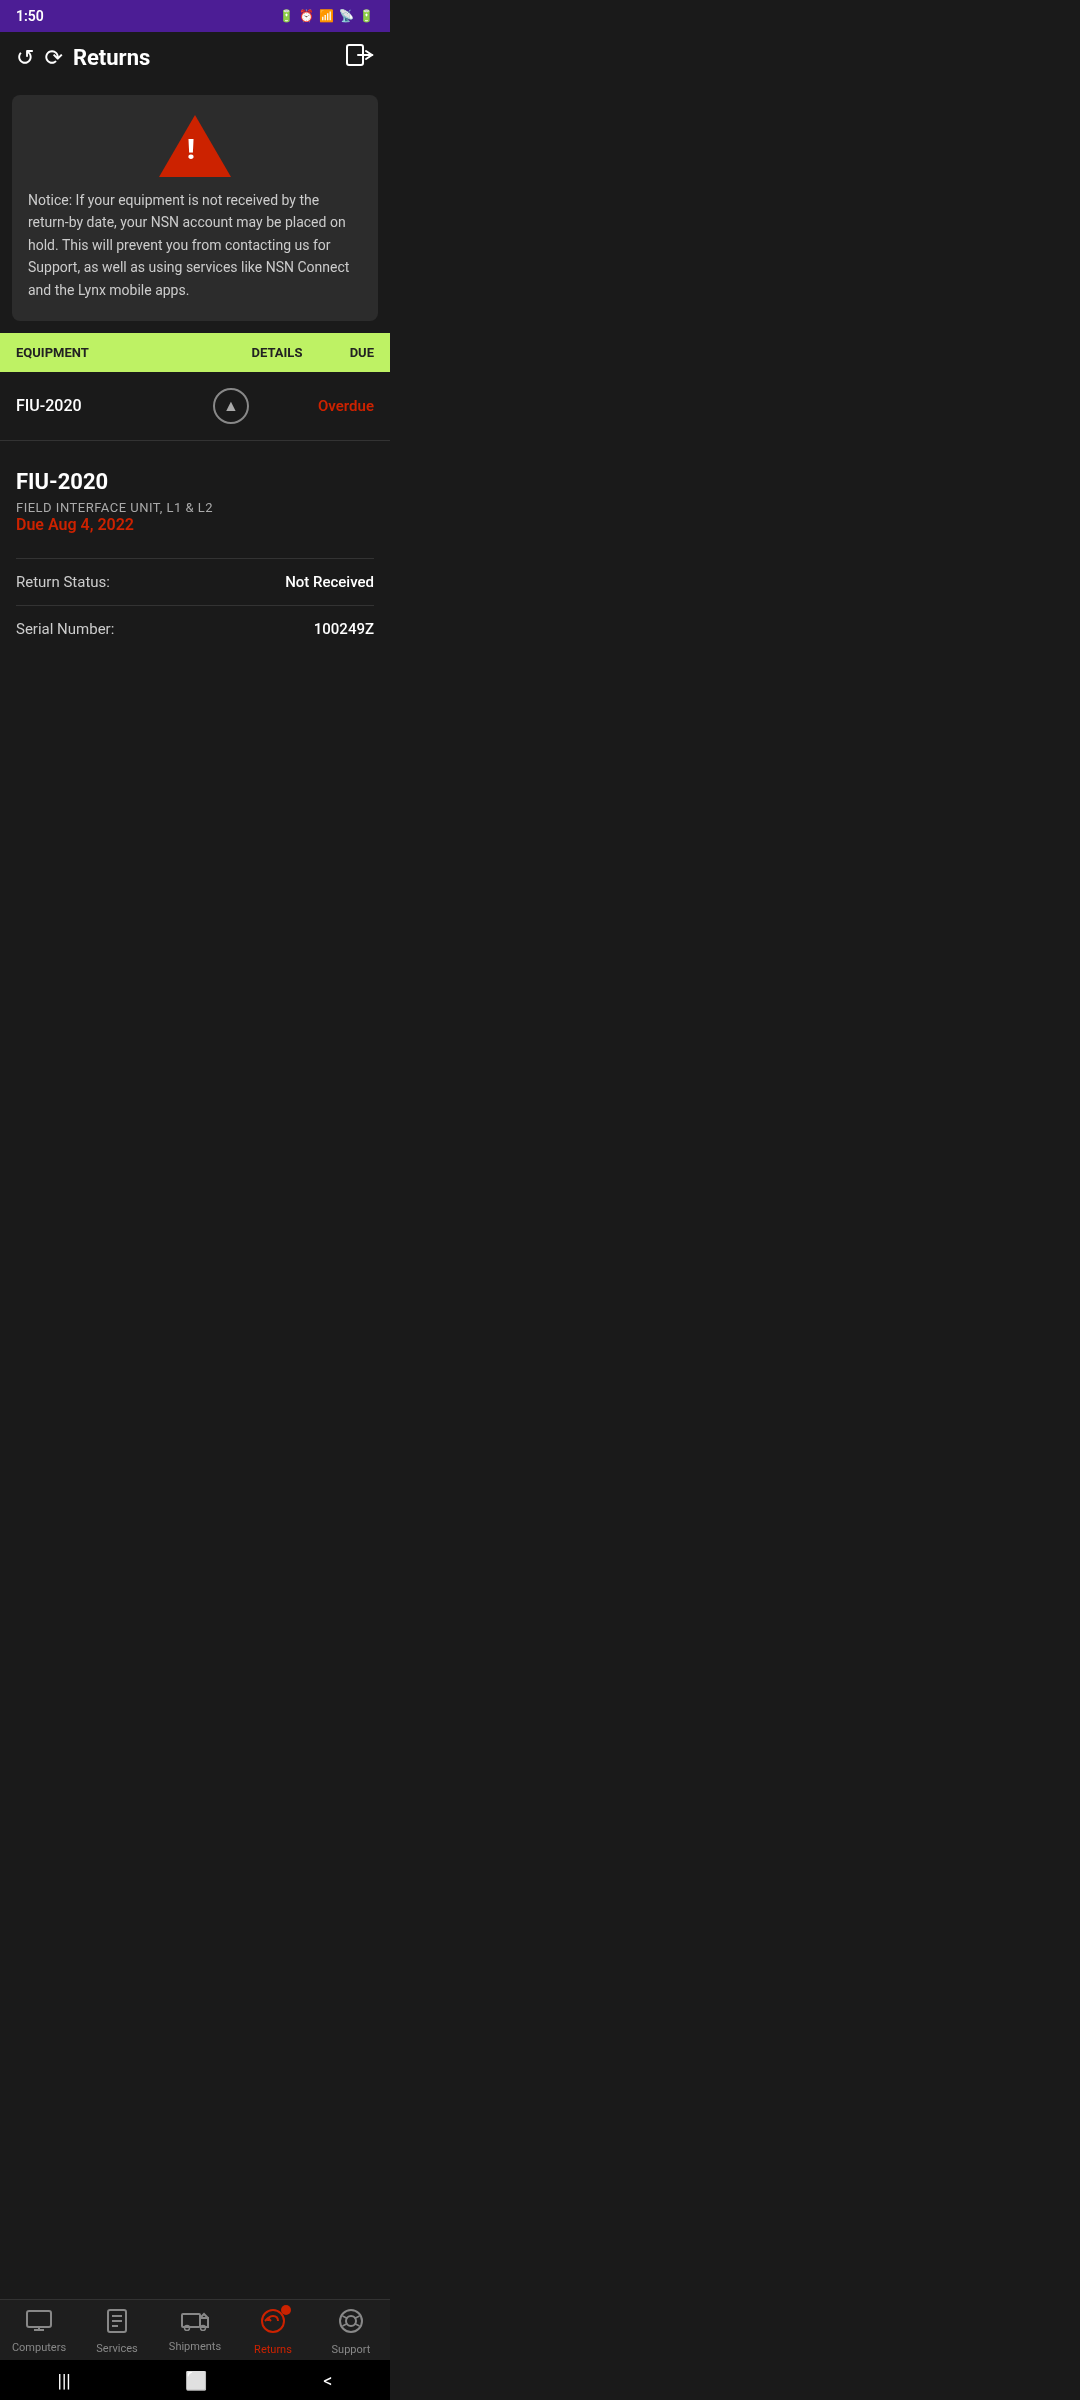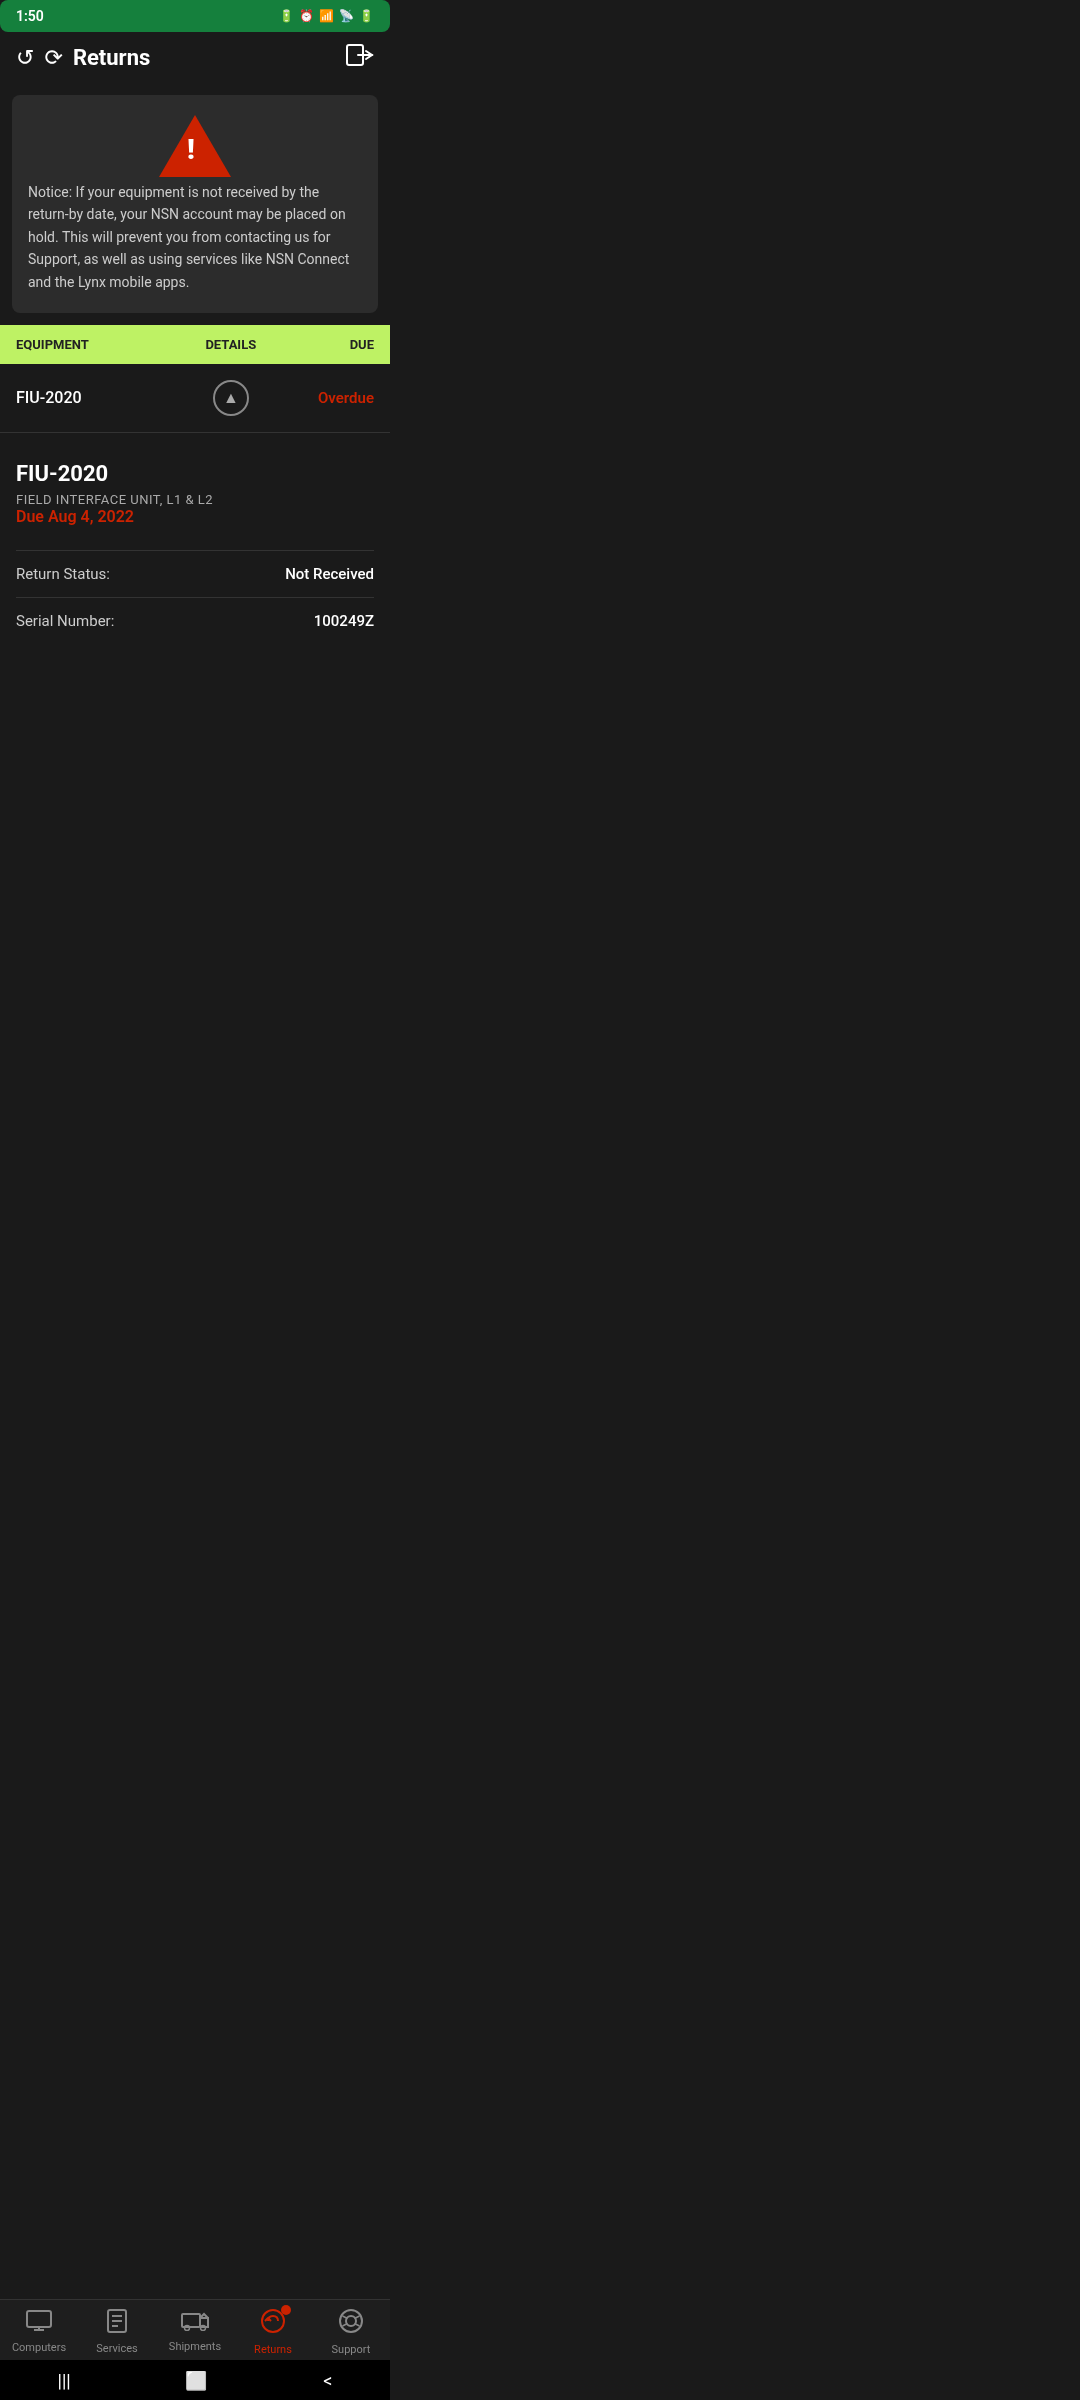--- a/index.html
+++ b/index.html
@@ -9,27 +9,26 @@
       min-height: 860px;
       background: #1a1a1a;
       font-family: -apple-system, BlinkMacSystemFont, 'Segoe UI', Roboto, sans-serif;
       color: #ffffff;
       position: relative;
       overflow-x: hidden;
     }
 
     
     .status-bar {
-      background: #15803d;
+      background: #4c1d95;
       display: flex;
       justify-content: space-between;
       align-items: center;
       padding: 6px 16px;
       height: 32px;
-      border-radius: 8px;
     }
     .status-time {
       font-size: 14px;
       font-weight: 600;
       color: #fff;
     }
     .status-icons {
       display: flex;
       align-items: center;
       gap: 5px;
@@ -71,21 +70,21 @@
 
     
     .warning-banner {
       background: #2c2c2c;
       margin: 12px;
       border-radius: 8px;
       padding: 20px 16px;
       display: flex;
       flex-direction: column;
       align-items: center;
-      gap: 4px;
+      gap: 12px;
     }
     .warning-triangle {
       width: 0;
       height: 0;
       border-left: 36px solid transparent;
       border-right: 36px solid transparent;
       border-bottom: 62px solid #cc2200;
       position: relative;
     }
     .warning-triangle::after {
@@ -117,21 +116,21 @@
       font-weight: 700;
       color: #222;
       text-transform: uppercase;
     }
     .th-details {
       flex: 1.2;
       font-size: 13px;
       font-weight: 700;
       color: #222;
       text-transform: uppercase;
-      text-align: center;
+      text-align: right;
     }
     .th-due {
       flex: 0.6;
       font-size: 13px;
       font-weight: 700;
       color: #222;
       text-transform: uppercase;
       text-align: right;
     }
 

